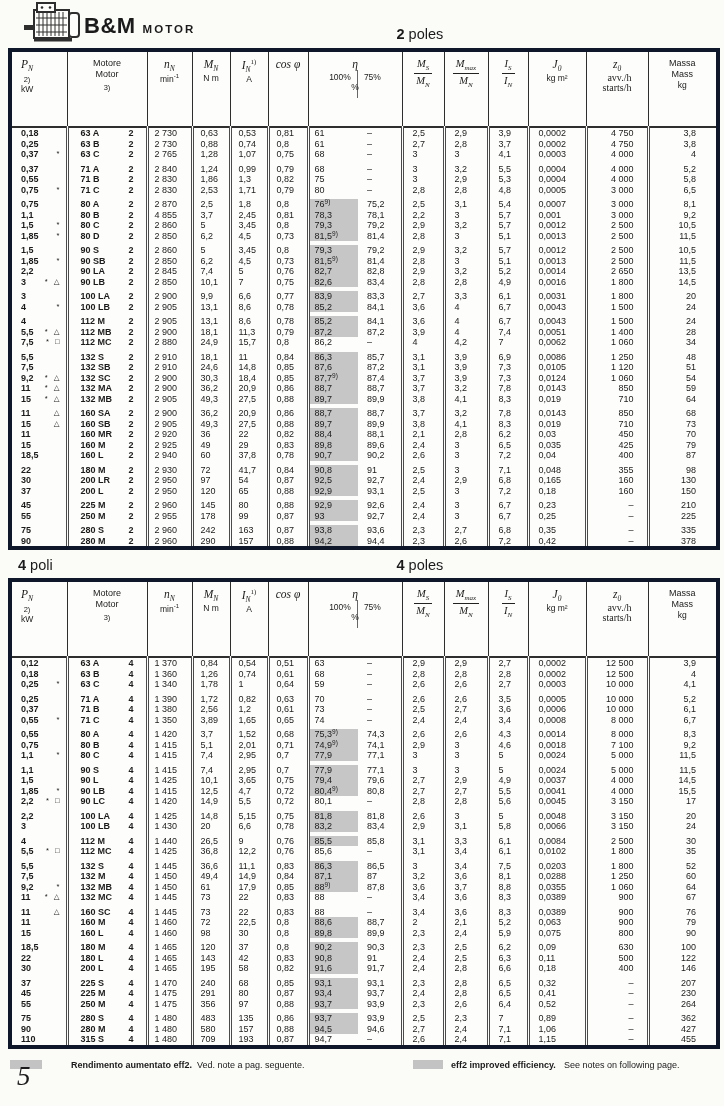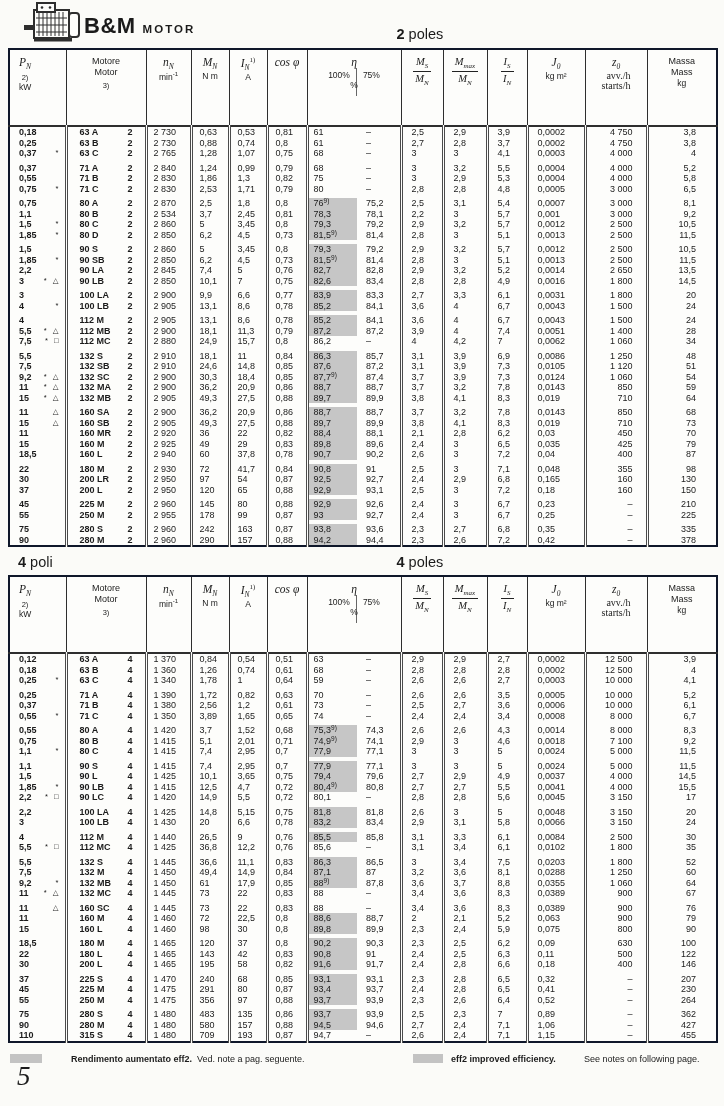--- a/index.html
+++ b/index.html
@@ -13,21 +13,21 @@
   .brand .suffix{font-weight:bold;font-size:11.5px;letter-spacing:2px;margin-left:7px;}
   .sec{font-size:14.5px;white-space:nowrap;}
   .sec b{font-weight:bold;margin-right:4px;}
   .sec-center-1{position:absolute;left:58%;transform:translateX(-50%);top:26px;}
   
   .secrow{position:relative;height:23px;margin-top:5px;}
   .sec-left{position:absolute;left:18px;top:2px;}
   .sec-center-2{position:absolute;left:58%;transform:translateX(-50%);top:2px;}
   
   table.mtable{width:708px;margin:0 8px;border-collapse:collapse;table-layout:fixed;
-               border:2px solid #0f172a;background:#fdfdfb;}
+               border:4px solid #0f172a;background:#fdfdfb;}
   th,td{padding:0;font-size:9px;}
   thead tr{height:77px;}
   th{border-left:1px solid #2e2e2e;border-bottom:2px solid #2e2e2e;vertical-align:top;font-weight:normal;}
   th:first-child{border-left:none;}
   td{height:10.5px;line-height:10.5px;border-left:3px double #4b4b4b;
      white-space:nowrap;overflow:hidden;position:relative;}
   td:first-child{border-left:none;}
   td.c-e75{border-left:none;}
   tr.spacer td{height:4px;line-height:4px;}
   
@@ -67,21 +67,21 @@
   .frac sub{font-size:7px;}
   .frac .ft{display:block;border-bottom:1px solid #222;padding:0 3px 1px;}
   .frac .fb{display:block;padding-top:1px;}
   
   .legend{position:relative;height:16px;margin-top:9px;font-size:9px;}
   .swatch{position:absolute;top:2px;height:9px;background:#c3c3c3;}
   .sw1{left:10px;width:32px;}
   .sw2{left:413px;width:30px;}
   .lt{position:absolute;top:2px;font-weight:bold;}
   .ln{position:absolute;top:2px;}
-  .lt1{left:47px;margin-left:24px;} .ln1{left:197px;} .lt2{left:451px;} .ln2{left:584px;}
+  .lt1{left:47px;margin-left:24px;} .ln1{left:197px;} .lt2{left:451px;} .ln2{left:564px;}
   .pnum{position:absolute;left:17px;bottom:14px;font-family:"Liberation Serif",serif;
         font-style:italic;font-size:27px;}
 </style>
 </head>
 <body>
 
 <div class="page">
 
   <div class="tophdr">
     <span class="logo-icon">
@@ -360,21 +360,21 @@
           <td class="c-ms">2,5</td>
           <td class="c-mx">3,1</td>
           <td class="c-is">5,4</td>
           <td class="c-j0">0,0007</td>
           <td class="c-z0">3 000</td>
           <td class="c-mass">8,1</td>
         </tr>
         <tr>
           <td class="c-pn">1,1<span class="mk"></span></td>
           <td class="c-motor">80 B<span class="pol">2</span></td>
-          <td class="c-n">2 534</td>
+          <td class="c-n">4 855</td>
           <td class="c-m">3,7</td>
           <td class="c-i">2,45</td>
           <td class="c-cos">0,81</td>
           <td class="c-e100 eff2">78,3</td>
           <td class="c-e75">78,1</td>
           <td class="c-ms">2,2</td>
           <td class="c-mx">3</td>
           <td class="c-is">5,7</td>
           <td class="c-j0">0,001</td>
           <td class="c-z0">3 000</td>

